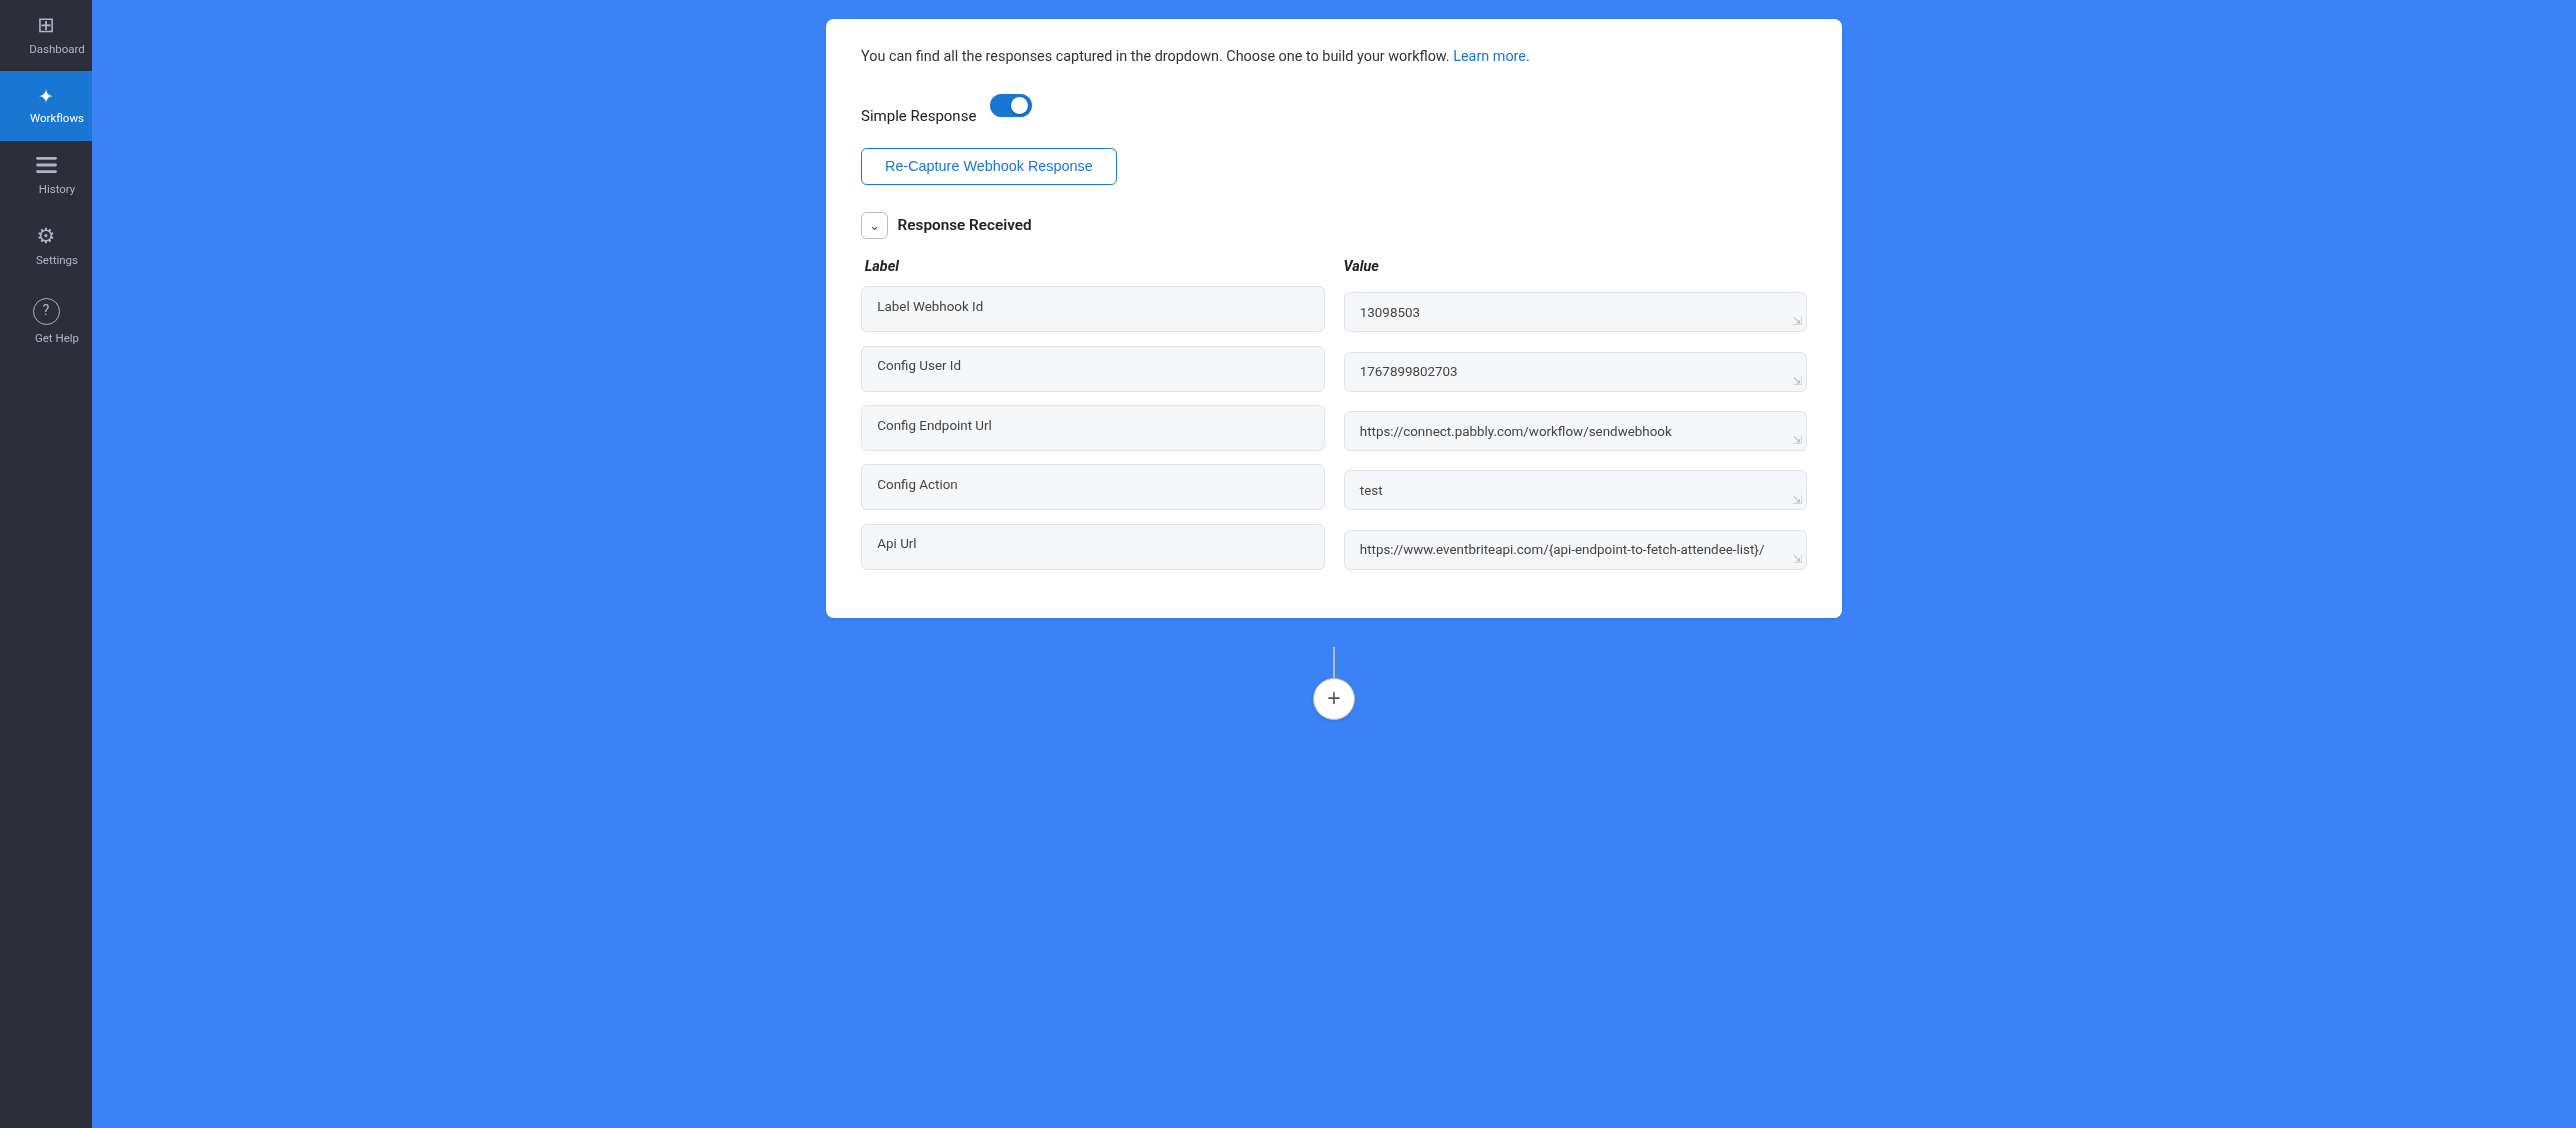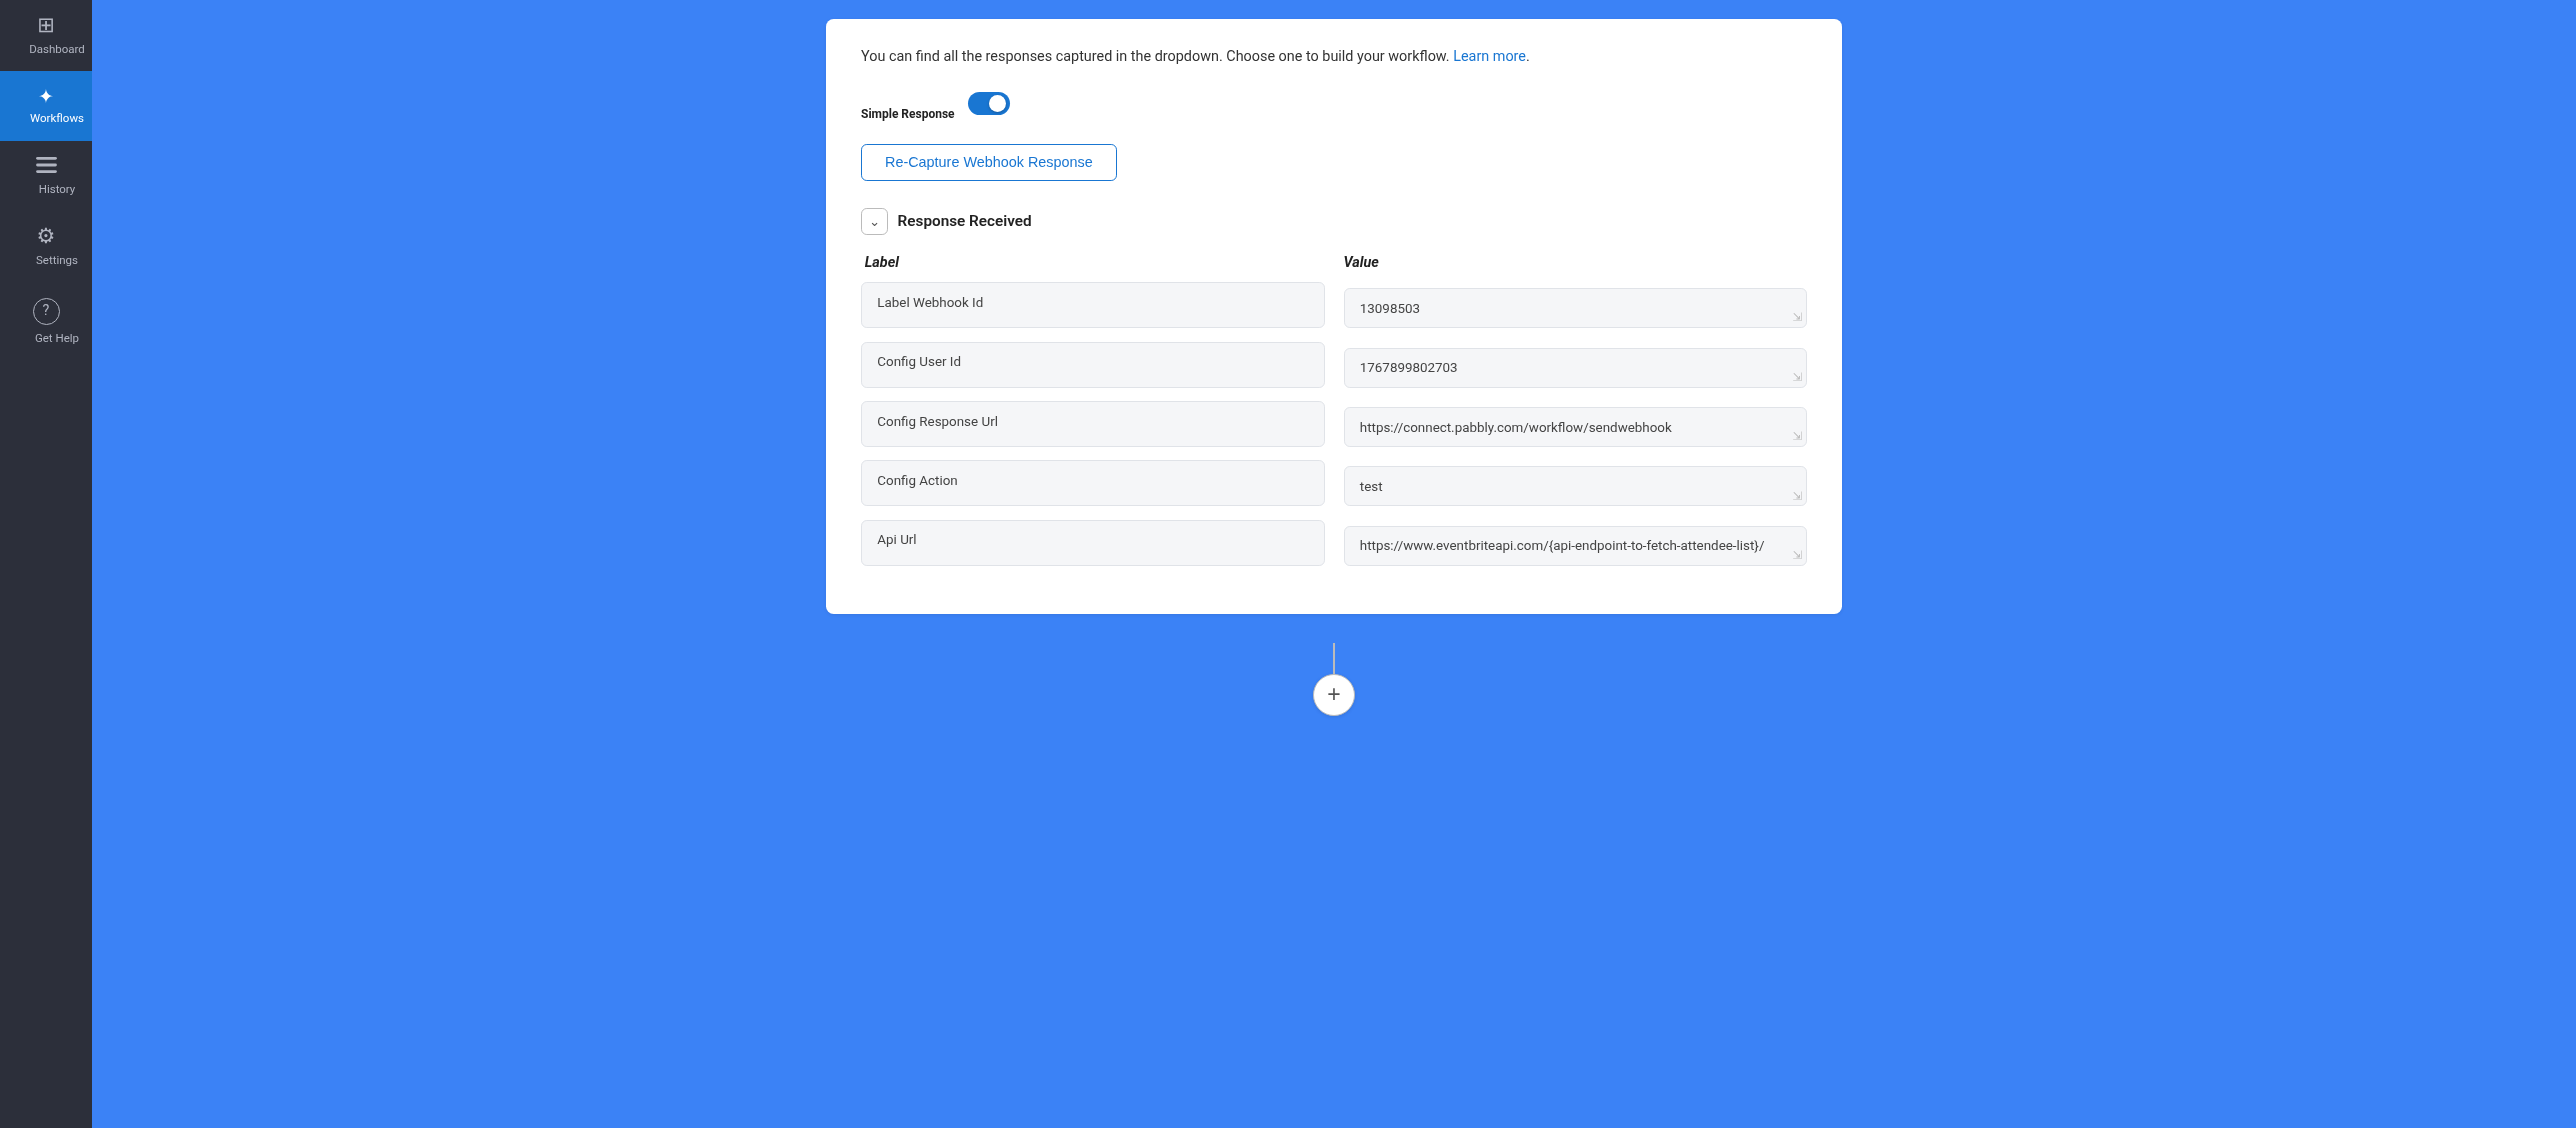--- a/index.html
+++ b/index.html
@@ -86,22 +86,22 @@
     }
 
     
     .simple-response-row {
       display: flex;
       align-items: center;
       gap: 13.4px;
       margin-bottom: 23px;
     }
     .simple-response-label {
-      font-size: 12px;
-      font-weight: 700;
+      font-size: 15px;
+      font-weight: 400;
       color: #222;
       margin-top: 20px;
     }
 
     
     .toggle {
       position: relative;
       width: 42px;
       height: 23px;
       cursor: pointer;
@@ -325,21 +325,21 @@
       <div id="fields-container">
           <div class="field-row">
             <div class="field-label-box">Label Webhook Id</div>
             <div class="field-value-box">13098503<span class="resize-handle">⇲</span></div>
           </div>
           <div class="field-row">
             <div class="field-label-box">Config User Id</div>
             <div class="field-value-box">1767899802703<span class="resize-handle">⇲</span></div>
           </div>
           <div class="field-row">
-            <div class="field-label-box">Config Response Url</div>
+            <div class="field-label-box">Config Endpoint Url</div>
             <div class="field-value-box">https://connect.pabbly.com/workflow/sendwebhook<span class="resize-handle">⇲</span></div>
           </div>
           <div class="field-row">
             <div class="field-label-box">Config Action</div>
             <div class="field-value-box">test<span class="resize-handle">⇲</span></div>
           </div>
           <div class="field-row">
             <div class="field-label-box">Api Url</div>
             <div class="field-value-box">https://www.eventbriteapi.com/{api-endpoint-to-fetch-attendee-list}/<span class="resize-handle">⇲</span></div>
           </div>

